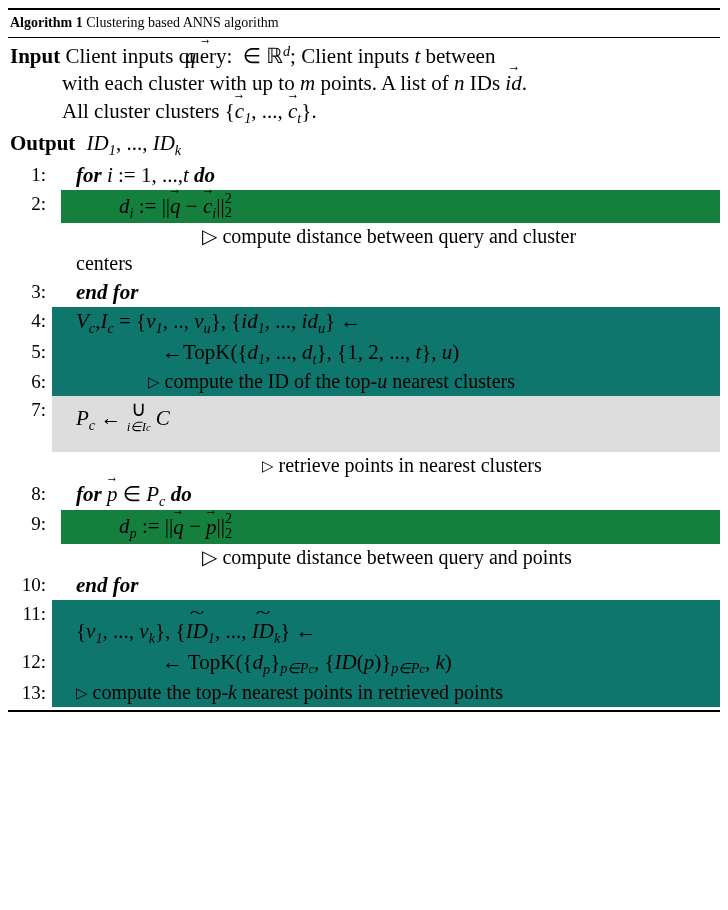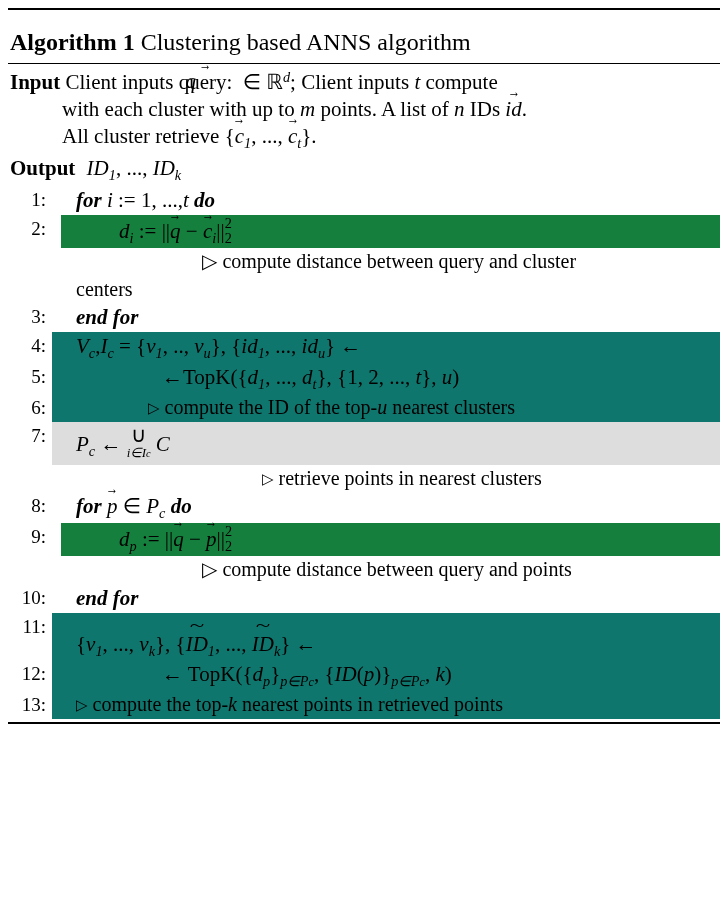--- a/index.html
+++ b/index.html
@@ -24,22 +24,22 @@
     border-top: 2.5px solid #000;
     margin-top: 8px;
   }
   .rule-mid {
     border-top: 1.5px solid #000;
   }
   .rule-bot {
     border-top: 2.5px solid #000;
   }
   .title-row {
-    padding: 19px 2px 6px 2px;
-    font-size: 24px;
+    padding: 5px 2px 6px 2px;
+    font-size: 14px;
     line-height: 1.15;
   }
   .title-row .lbl { font-weight: bold; }
 
   .io-block {
     padding: 4px 2px 2px 2px;
   }
   .io-line {
     line-height: 1.30;
     text-indent: 0;
@@ -153,29 +153,29 @@
     <span class="lbl">Algorithm 1</span>
     <span>Clustering based ANNS algorithm</span>
   </div>
 
   <div class="rule-mid"></div>
 
   <div class="io-block">
 
     <div class="io-line hang">
       <span class="io-kw">Input</span>
-      <span>Client inputs query: </span><i class="vec">q</i><span> ∈ ℝ</span><sup>d</sup><span>; Client inputs </span><i>t</i><span> compute</span>
+      <span>Client inputs query: </span><i class="vec">q</i><span> ∈ ℝ</span><sup>d</sup><span>; Client inputs </span><i>t</i><span> between</span>
     </div>
 
     <div class="io-line hang2">
       <span>with each cluster with up to </span><i>m</i><span> points. A list of </span><i>n</i><span> IDs </span><i class="vec">id</i><span>.</span>
     </div>
 
     <div class="io-line hang2">
-      <span>All cluster retrieve {</span><i class="vec">c</i><sub>1</sub><span>, ..., </span><i class="vec">c</i><sub>t</sub><span>}.</span>
+      <span>All cluster clusters {</span><i class="vec">c</i><sub>1</sub><span>, ..., </span><i class="vec">c</i><sub>t</sub><span>}.</span>
     </div>
 
     <div class="io-line" style="padding-top:3px;">
       <span class="io-kw">Output</span>
       <span style="padding-left:6px;"><i>ID</i><sub>1</sub>, ..., <i>ID</i><sub>k</sub></span>
     </div>
 
   </div>
 
   <div class="steps">
@@ -226,21 +226,21 @@
 
     <div class="step">
       <div class="num">6:</div>
       <div class="body hl-peach cmt">
         <span style="display:inline-block;width:96px;"></span><span class="tri">▷</span> compute the ID of the top-<i>u</i> nearest clusters
       </div>
     </div>
 
     <div class="step">
       <div class="num">7:</div>
-      <div class="body hl-gray" style="padding-top:3px;padding-bottom:5px;">
+      <div class="body hl-gray" style="padding-top:3px;padding-bottom:18px;">
         <span class="ind1" style="display:inline-block;"></span><i>P</i><sub>c</sub> ← <span class="bigop"><span class="op">∪</span><span class="un">i∈I<span style="font-size:0.8em;">c</span></span></span> <i>C</i>
       </div>
     </div>
 
     <div class="step">
       <div class="num"></div>
       <div class="body cmt" style="padding-left:210px;">
         <span class="tri">▷</span> retrieve points in nearest clusters
       </div>
     </div>

